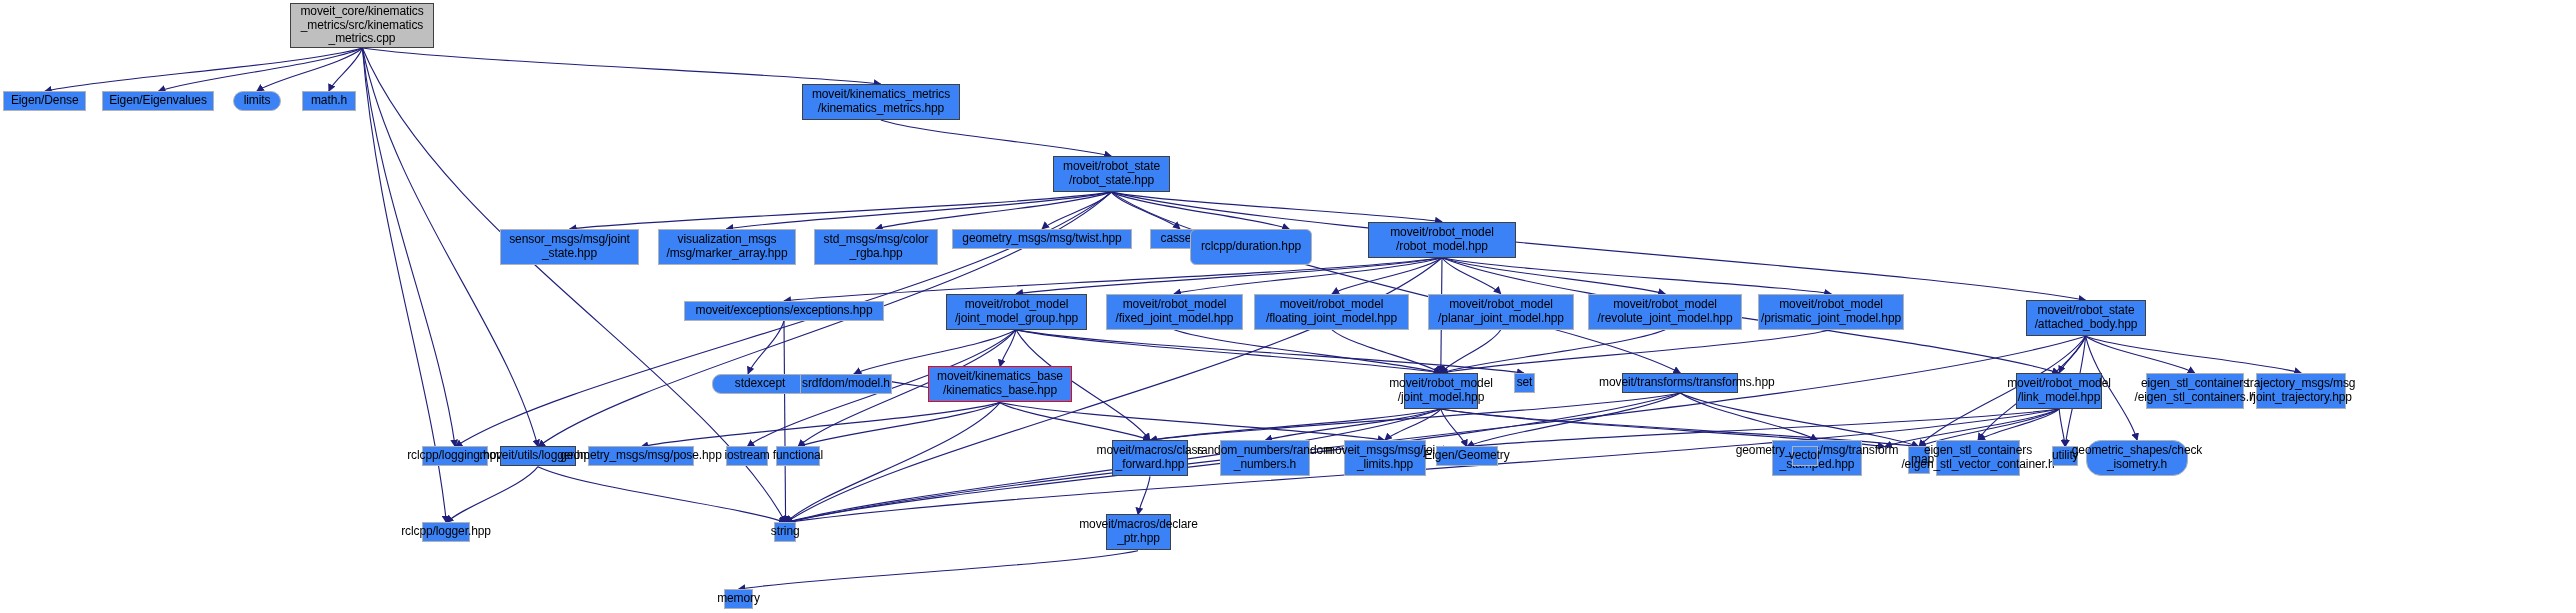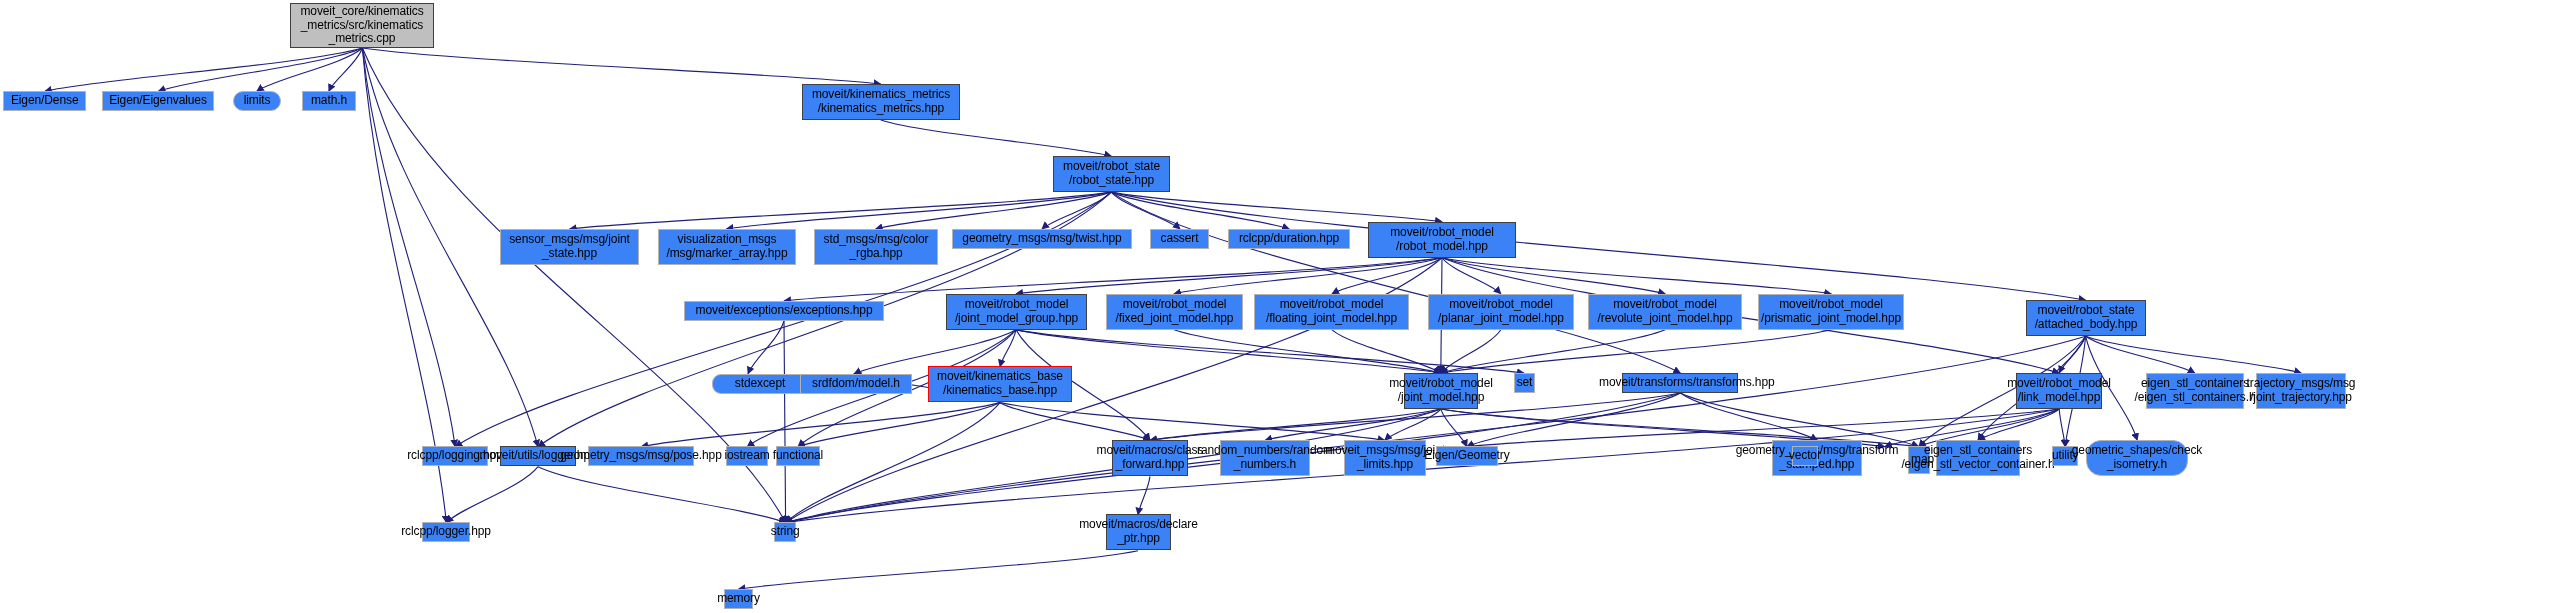--- a/index.html
+++ b/index.html
@@ -142,40 +142,40 @@
       <div class="node strong" style="left: 1053px; top: 156px; width: 117px; height: 36px;">moveit/robot_state
 /robot_state.hpp</div>
       <div class="node" style="left: 500px; top: 229px; width: 139px; height: 36px;">sensor_msgs/msg/joint
 _state.hpp</div>
       <div class="node" style="left: 658px; top: 229px; width: 138px; height: 36px;">visualization_msgs
 /msg/marker_array.hpp</div>
       <div class="node" style="left: 814px; top: 229px; width: 124px; height: 36px;">std_msgs/msg/color
 _rgba.hpp</div>
       <div class="node" style="left: 952px; top: 229px; width: 180px; height: 20px;">geometry_msgs/msg/twist.hpp</div>
       <div class="node" style="left: 1150px; top: 229px; width: 59px; height: 20px;">cassert</div>
-      <div class="node" style="left: 1228px; top: 229px; width: 122px; height: 20px;">rclcpp/duration.hpp</div>
+      <div class="node" style="left: 1190px; top: 229px; width: 122px; height: 36px; border-radius: 6px;">rclcpp/duration.hpp</div>
       <div class="node strong" style="left: 1368px; top: 222px; width: 148px; height: 36px;">moveit/robot_model
 /robot_model.hpp</div>
       <div class="node" style="left: 684px; top: 301px; width: 200px; height: 20px;">moveit/exceptions/exceptions.hpp</div>
       <div class="node strong" style="left: 946px; top: 294px; width: 141px; height: 36px;">moveit/robot_model
 /joint_model_group.hpp</div>
       <div class="node" style="left: 1106px; top: 294px; width: 137px; height: 36px;">moveit/robot_model
 /fixed_joint_model.hpp</div>
       <div class="node" style="left: 1254px; top: 294px; width: 155px; height: 36px;">moveit/robot_model
 /floating_joint_model.hpp</div>
       <div class="node" style="left: 1428px; top: 294px; width: 146px; height: 36px;">moveit/robot_model
 /planar_joint_model.hpp</div>
       <div class="node" style="left: 1588px; top: 294px; width: 154px; height: 36px;">moveit/robot_model
 /revolute_joint_model.hpp</div>
       <div class="node" style="left: 1758px; top: 294px; width: 146px; height: 36px;">moveit/robot_model
 /prismatic_joint_model.hpp</div>
       <div class="node strong" style="left: 2026px; top: 300px; width: 120px; height: 36px;">moveit/robot_state
 /attached_body.hpp</div>
       <div class="node" style="left: 712px; top: 374px; width: 96px; height: 20px; border-radius: 9px;">stdexcept</div>
-      <div class="node" style="left: 800px; top: 374px; width: 112px; height: 20px;">srdfdom/model.h</div>
+      <div class="node" style="left: 800px; top: 374px; width: 92px; height: 20px;">srdfdom/model.h</div>
       <div class="node current" style="left: 928px; top: 366px; width: 144px; height: 36px;">moveit/kinematics_base
 /kinematics_base.hpp</div>
       <div class="node strong" style="left: 1404px; top: 373px; width: 74px; height: 36px;">moveit/robot_model
 /joint_model.hpp</div>
       <div class="node" style="left: 1514px; top: 373px; width: 21px; height: 20px;">set</div>
       <div class="node strong" style="left: 1622px; top: 373px; width: 116px; height: 20px; padding-left: 16px;">moveit/transforms/transforms.hpp</div>
       <div class="node strong" style="left: 2016px; top: 373px; width: 86px; height: 36px;">moveit/robot_model
 /link_model.hpp</div>
       <div class="node" style="left: 2146px; top: 373px; width: 98px; height: 36px;">eigen_stl_containers
 /eigen_stl_containers.h</div>

